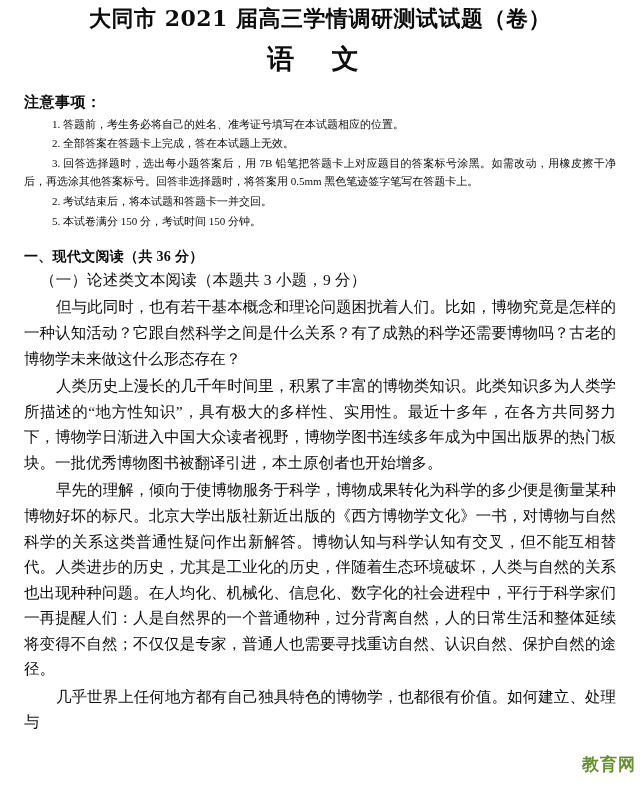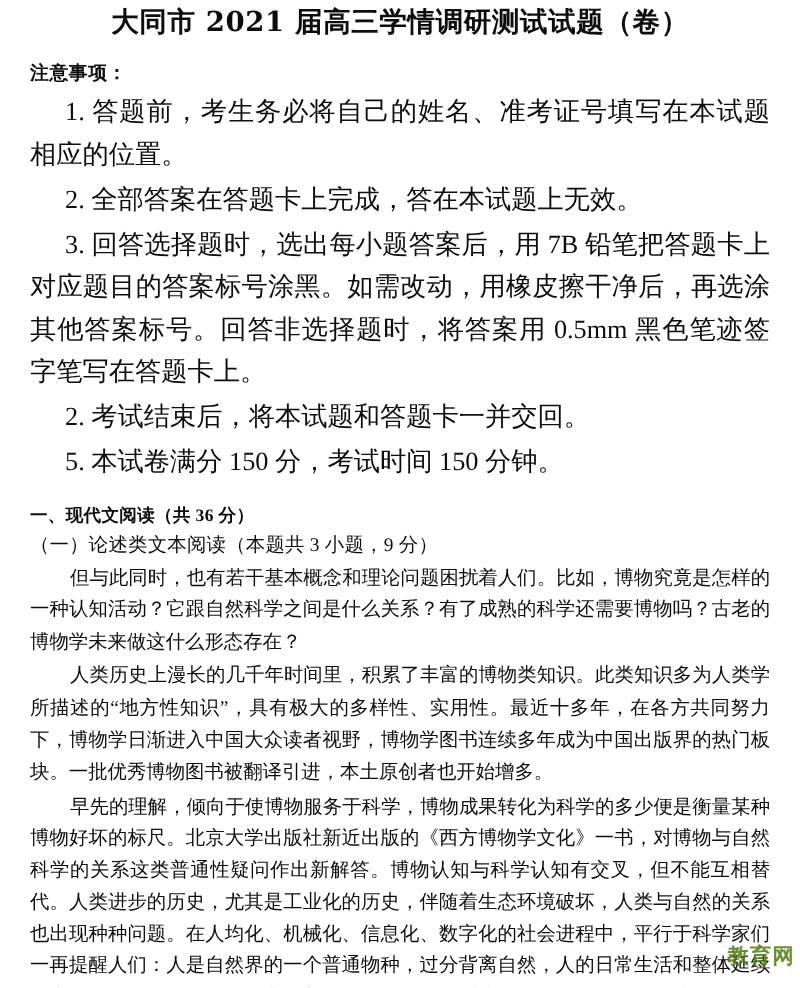--- a/index.html
+++ b/index.html
@@ -39,35 +39,35 @@
     margin: 8px 0 14px 0;
     font-family: "DejaVu Serif", "Liberation Serif", serif;
   }
   .notice-head {
     font-size: 15px;
     font-weight: bold;
     margin: 16px 0 4px 0;
     letter-spacing: 0.5px;
   }
   .notice-item {
-    font-size: 21px;
+    font-size: 11px;
     line-height: 1.62;
     text-indent: 28px;
     margin: 2px 0;
     text-align: justify;
   }
   .section-head {
     font-size: 14px;
     font-weight: bold;
     margin: 18px 0 4px 0;
     letter-spacing: 0.3px;
   }
   .sub-head {
     font-size: 15.5px;
-    margin: 3px 0 3px 0;
+    margin: 3px 0 3px 16px;
     letter-spacing: 0.2px;
   }
   .lead {
     font-size: 15.5px;
     margin: 3px 0 3px 0;
   }
   .para {
     font-size: 15.5px;
     line-height: 1.65;
     text-indent: 32px;
@@ -86,20 +86,21 @@
     font-family: "DejaVu Sans", "Liberation Sans", sans-serif;
   }
 </style>
 </head>
 <body>
 
 <div class="page">
 
   <div class="title">大同市 2021 届高三学情调研测试试题（卷）</div>
 
+  <div class="subject">语 文</div>
 
   <div class="notice-head">注意事项：</div>
 
   <div class="notice-item">1. 答题前，考生务必将自己的姓名、准考证号填写在本试题相应的位置。</div>
   <div class="notice-item">2. 全部答案在答题卡上完成，答在本试题上无效。</div>
   <div class="notice-item">3. 回答选择题时，选出每小题答案后，用 7B 铅笔把答题卡上对应题目的答案标号涂黑。如需改动，用橡皮擦干净后，再选涂其他答案标号。回答非选择题时，将答案用 0.5mm 黑色笔迹签字笔写在答题卡上。</div>
   <div class="notice-item">2. 考试结束后，将本试题和答题卡一并交回。</div>
   <div class="notice-item">5. 本试卷满分 150 分，考试时间 150 分钟。</div>
 
   <div class="section-head">一、现代文阅读（共 36 分）</div>

